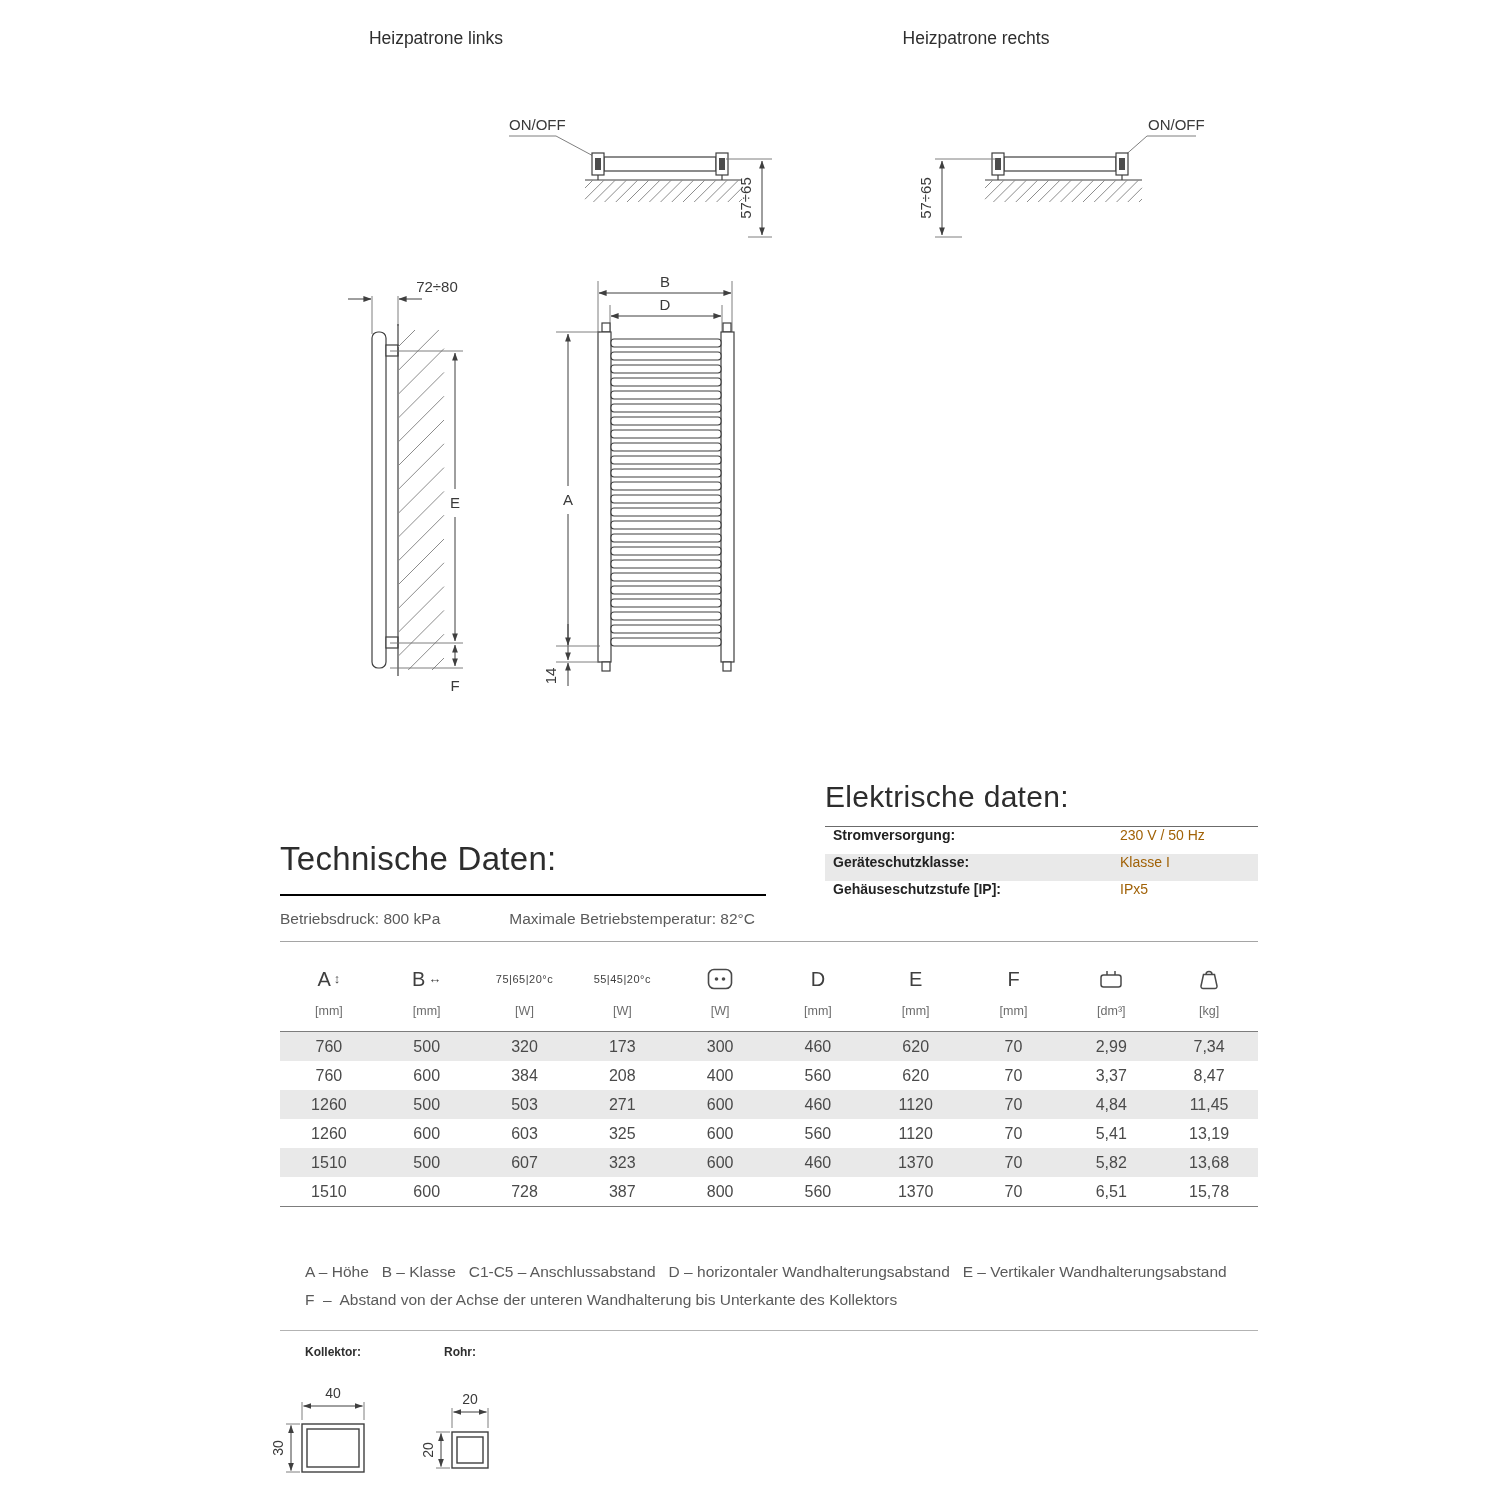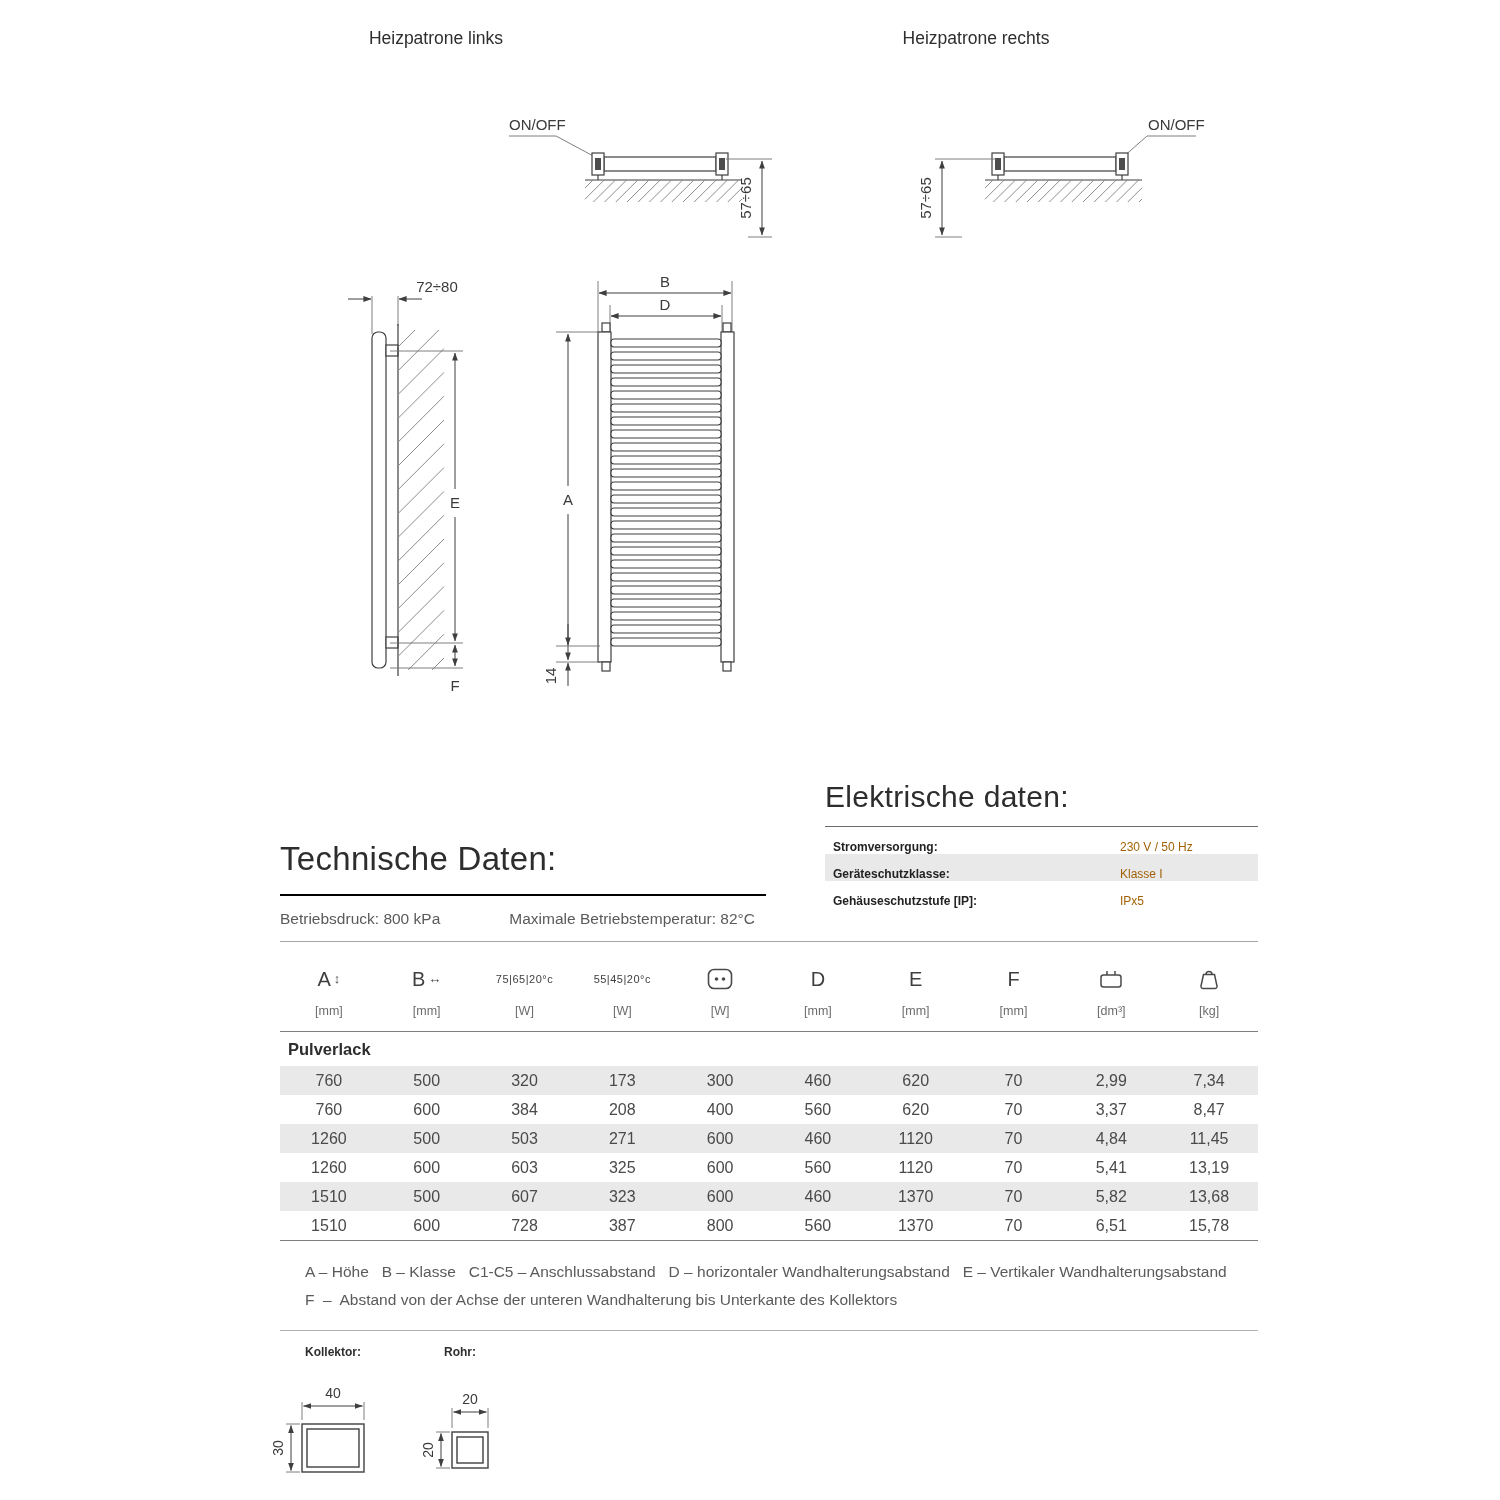--- a/index.html
+++ b/index.html
@@ -23,21 +23,21 @@
   g[data-rungs] rect{fill:#fff;stroke:#3f3f3f;stroke-width:1.1}
 
   .tech{position:absolute;left:280px;top:840px;width:486px}
   .tech h2{font-size:33px;font-weight:500;color:#2d2d2d;padding-bottom:16px;border-bottom:2px solid #000000;letter-spacing:0.3px}
   .tech .sub{margin-top:14px;font-size:15.5px;color:#5a5a5a}
   .tech .sub .p1{display:inline-block;width:225px}
 
   .elec{position:absolute;left:825px;top:780px;width:433px}
   .elec h2{font-size:30px;font-weight:400;color:#2d2d2d;margin-bottom:12px;letter-spacing:0.3px}
   .erows{border-top:1px solid #6b6b6b}
-  .erow{display:flex;align-items:flex-end;height:27px;padding-left:8px;font-size:12px}
+  .erow{display:flex;align-items:flex-start;height:27px;padding-left:8px;font-size:14px}
   .erow.shade{background:#e9e9e9}
   .elabel{width:287px;font-weight:bold;color:#222}
   .evalue{color:#a16207}
 
   .fullrule{position:absolute;left:280px;top:941px;width:978px;border-top:1px solid #a5a5a5}
 
   .spec{position:absolute;left:280px;top:952px;width:978px}
   .thead{display:grid;grid-template-columns:repeat(10,1fr);height:80px;border-bottom:1px solid #7d7d7d}
   .hcell{display:flex;flex-direction:column;align-items:center;padding-top:12px}
   .hsym{height:30px;display:flex;align-items:center;justify-content:center;font-size:20px;color:#3f3f3f}
@@ -326,21 +326,20 @@
         <div class="hsym">
           <svg width="20" height="23" viewBox="0 0 20 23">
             <path d="M7,6.5 a3,3 0 1 1 6,0" fill="none" stroke="#4a4a4a" stroke-width="1.5"></path>
             <path d="M4.5,6.5 h11 l2.5,11.5 a2.2,2.2 0 0 1 -2.2,2.6 h-11.6 a2.2,2.2 0 0 1 -2.2,-2.6 z" fill="none" stroke="#4a4a4a" stroke-width="1.5"></path>
           </svg>
         </div>
         <div class="hunit">[kg]</div>
       </div>
     </div>
 
-    <div class="section-row">Pulverlack</div>
     <div class="tbody">
         <div class="trow">
           <div>760</div>
           <div>500</div>
           <div>320</div>
           <div>173</div>
           <div>300</div>
           <div>460</div>
           <div>620</div>
           <div>70</div>

